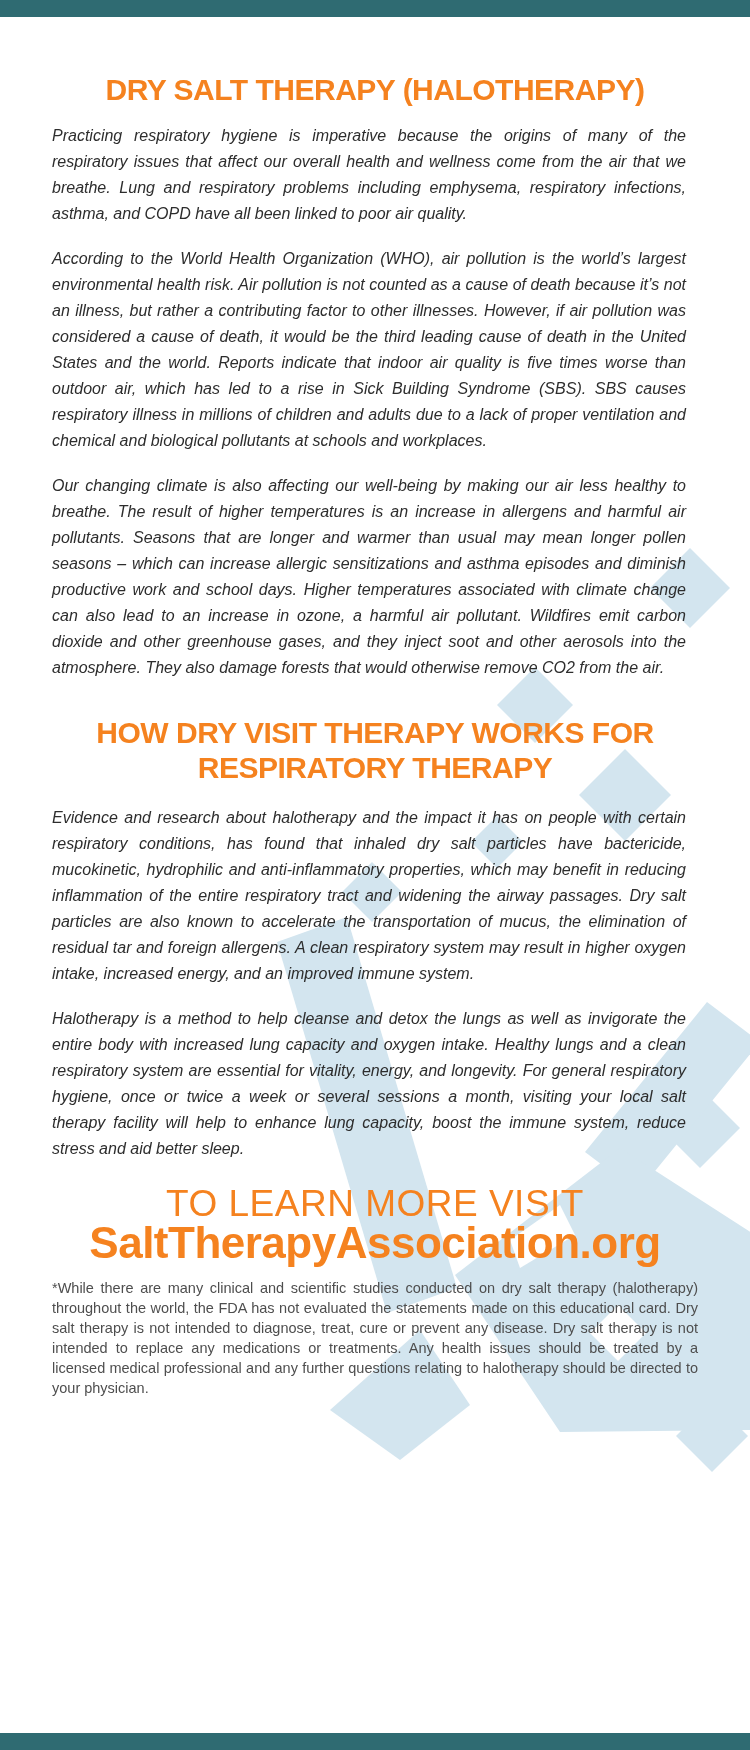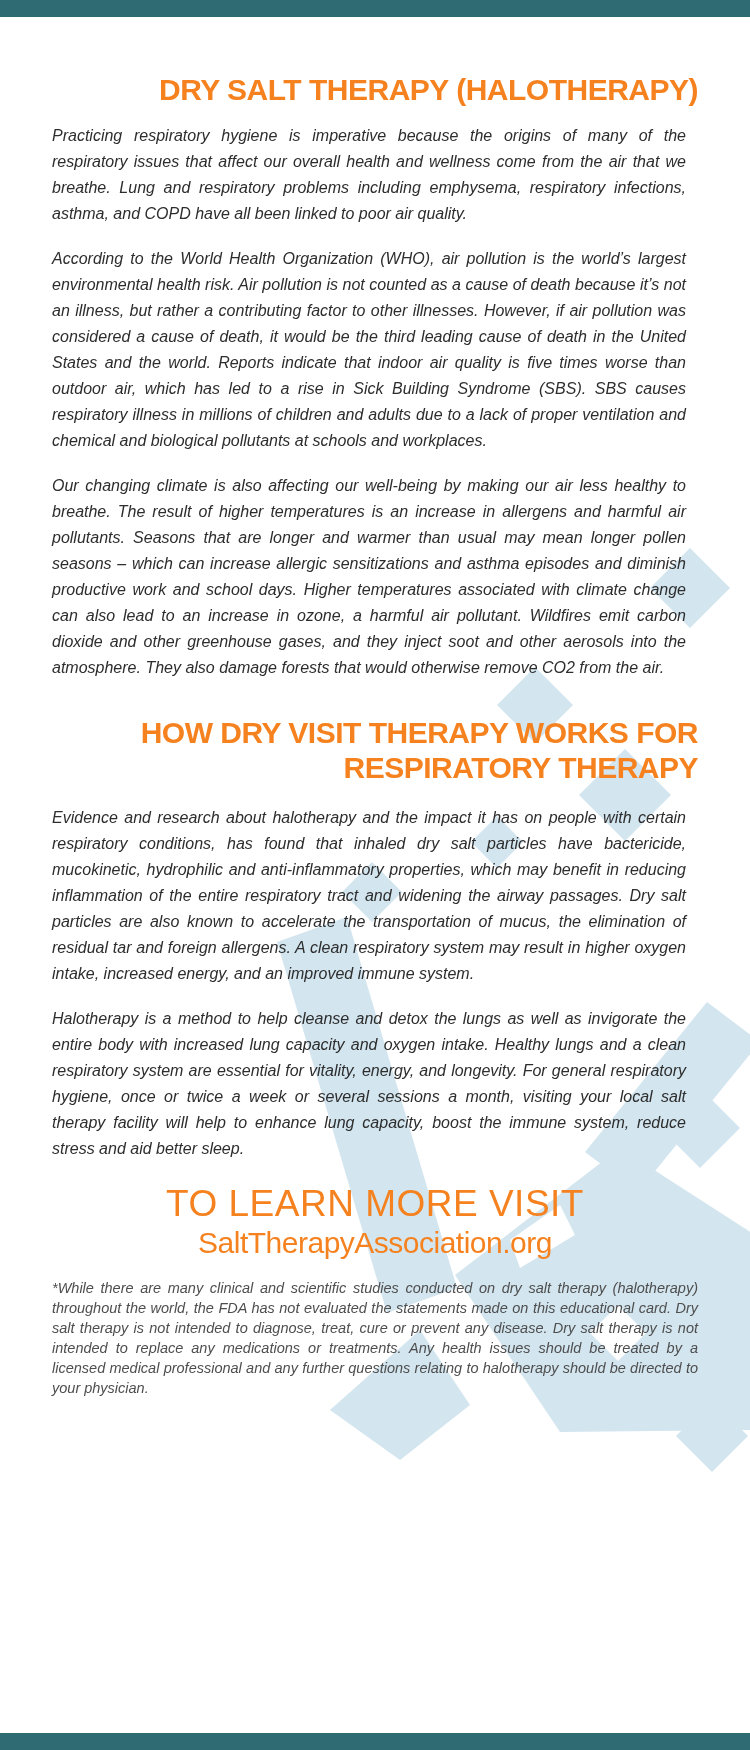--- a/index.html
+++ b/index.html
@@ -22,21 +22,21 @@
     position:absolute;left:0;top:0;width:750px;height:1750px;
     z-index:0;pointer-events:none;
   }
   .content{
     position:relative;z-index:1;
     padding:0 52px;
     box-sizing:border-box;
   }
   .headline{
     margin:0;
-    text-align:right;
+    text-align:center;
     color:#f5821f;
     font-weight:800;
     font-size:30px;
     line-height:35px;
     letter-spacing:-0.5px;
   }
   .headline.first{padding-top:72px;margin-bottom:16px;}
   .headline.second{margin-top:34px;margin-bottom:20px;}
   .body-par{
     margin:0 12px 19px 0;
@@ -52,32 +52,31 @@
     color:#f5821f;
     font-weight:400;
     font-size:37px;
     line-height:32px;
     letter-spacing:0.5px;
   }
   .cta-url{
     margin:4px 0 0 0;
     text-align:center;
     color:#f5821f;
-    font-weight:400;
-    font-size:30px;
+    font-weight:700;
+    font-size:44px;
     line-height:38px;
     letter-spacing:-0.5px;
   }
   .disclaimer{
     margin:16px 0 0 0;
     font-size:14.5px;
     line-height:20px;
     color:#4e4e4e;
     text-align:justify;
-    font-style:italic;
   }
 </style>
 </head>
 <body>
 
 <div class="page">
 
   <div class="edge-bar top"></div>
 
   <svg class="watermark" viewBox="0 0 750 1750" xmlns="http://www.w3.org/2000/svg" aria-hidden="true">

